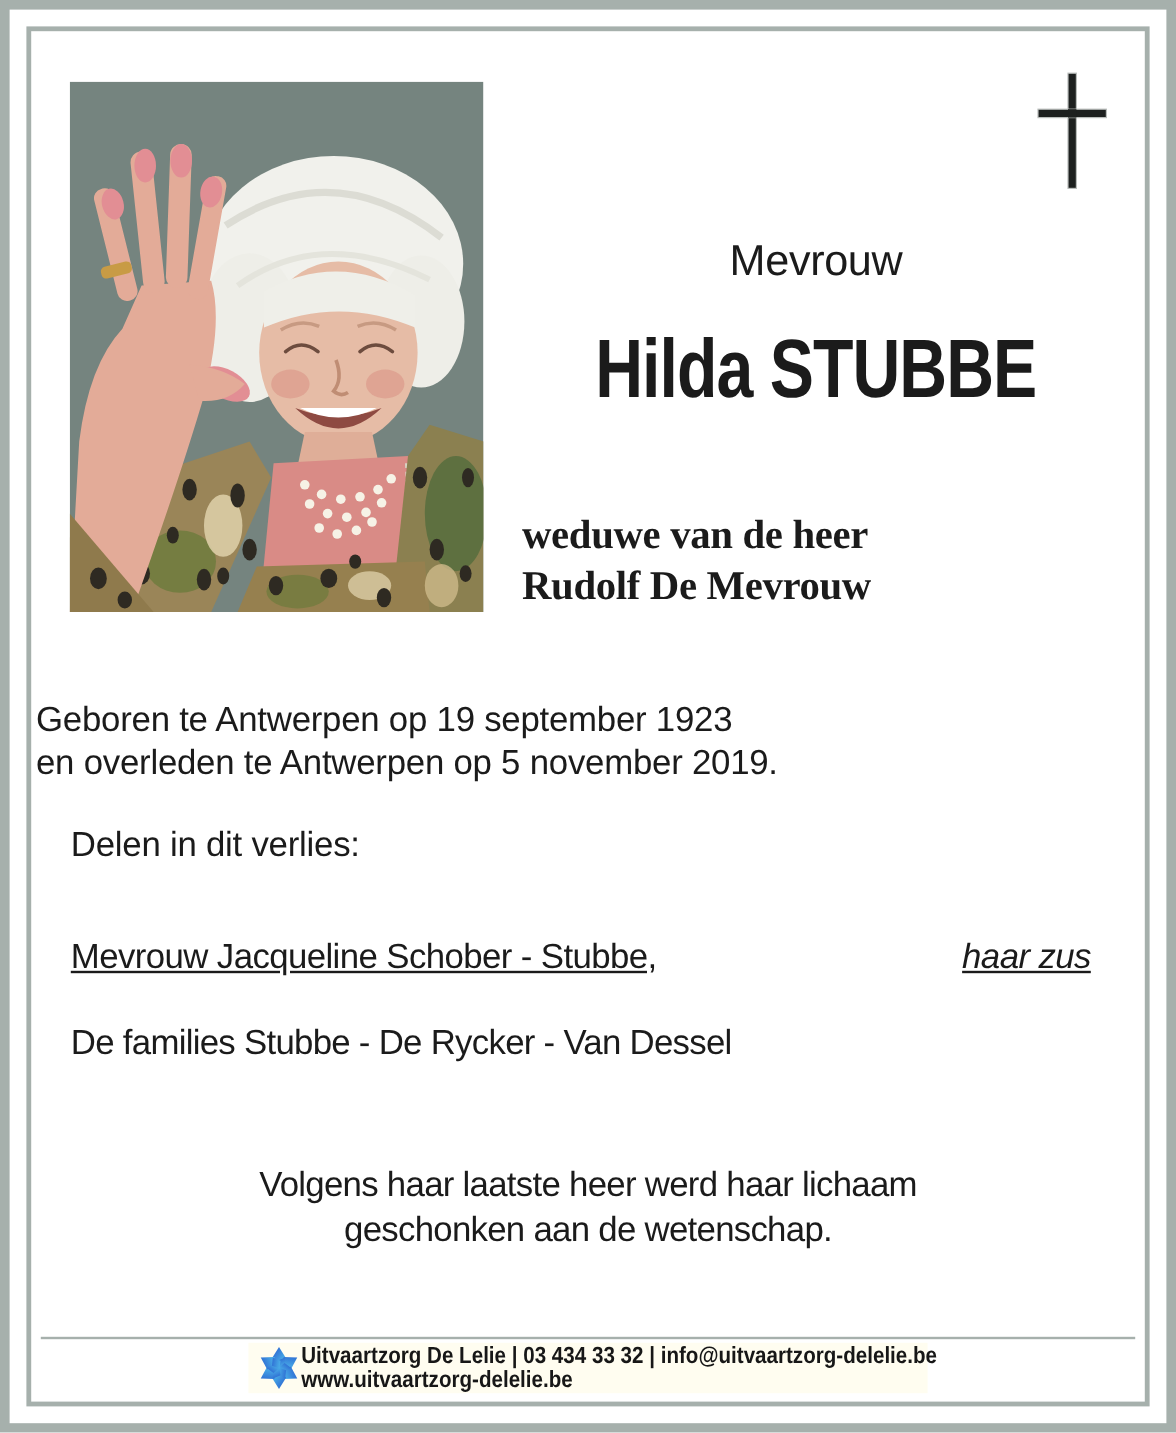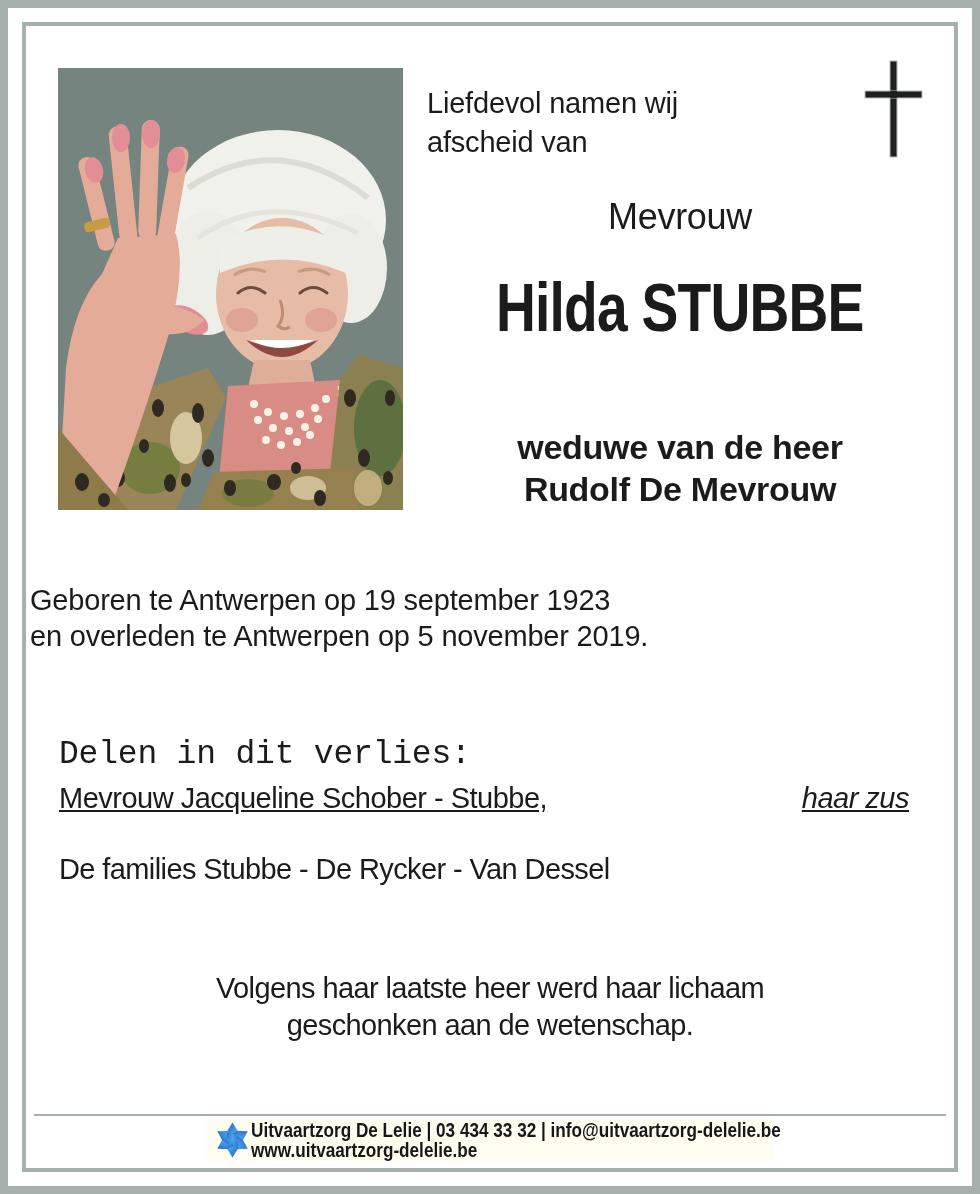--- a/index.html
+++ b/index.html
@@ -38,29 +38,30 @@
   .deceased-name {
     position:absolute; left:435px; top:268px; width:490px;
     text-align:center; font-size:69px; font-weight:700; white-space:nowrap;
   }
   .deceased-name .condense {
     display:inline-block; transform:scaleX(0.80); transform-origin:center;
     letter-spacing:-1px;
   }
   .widow {
     position:absolute; left:435px; top:426px; width:490px;
-    text-align:center; font-size:34px; font-weight:700; line-height:42px;
+    text-align:left; font-size:34px; font-weight:700; line-height:42px;
     letter-spacing:-0.3px;
+    font-family:Liberation Serif, serif;
   }
   .born {
     position:absolute; left:30px; top:582px; width:920px;
     text-align:left; font-size:29px; line-height:36px; letter-spacing:-0.2px;
   }
   .share {
-    position:absolute; left:59px; top:736px; font-size:33px; letter-spacing:-0.2px;font-family:Liberation Mono, monospace;
+    position:absolute; left:59px; top:688px; font-size:29px; letter-spacing:-0.2px;
   }
   .sister-row {
     position:absolute; left:59px; top:782px; width:850px;
     display:flex; justify-content:space-between; align-items:baseline;
     font-size:29px; letter-spacing:-0.5px;text-decoration:underline;
   }
   .sister-row .relation { font-style:italic; letter-spacing:-0.5px; }
   .families {
     position:absolute; left:59px; top:853px; font-size:29px; letter-spacing:-0.6px;
   }
@@ -201,24 +202,20 @@
   </div>
 
   <div class="cross">
     <svg width="62" height="100" viewBox="0 0 62 100" xmlns="http://www.w3.org/2000/svg">
       <rect x="28" y="1" width="7" height="96" fill="#1d201f" stroke="#b9bdbb" stroke-width="1"></rect>
       <rect x="3" y="31" width="57" height="7" fill="#1d201f" stroke="#b9bdbb" stroke-width="1"></rect>
       <rect x="28" y="31" width="7" height="7" fill="#1d201f"></rect>
     </svg>
   </div>
 
-  <div class="intro">
-    <div>Liefdevol namen wij</div>
-    <div>afscheid van</div>
-  </div>
 
   <div class="salutation">Mevrouw</div>
   <div class="deceased-name">
     <span class="condense">Hilda STUBBE</span>
   </div>
 
   <div class="widow">
     <div>weduwe van de heer</div>
     <div>Rudolf De Mevrouw</div>
   </div>

